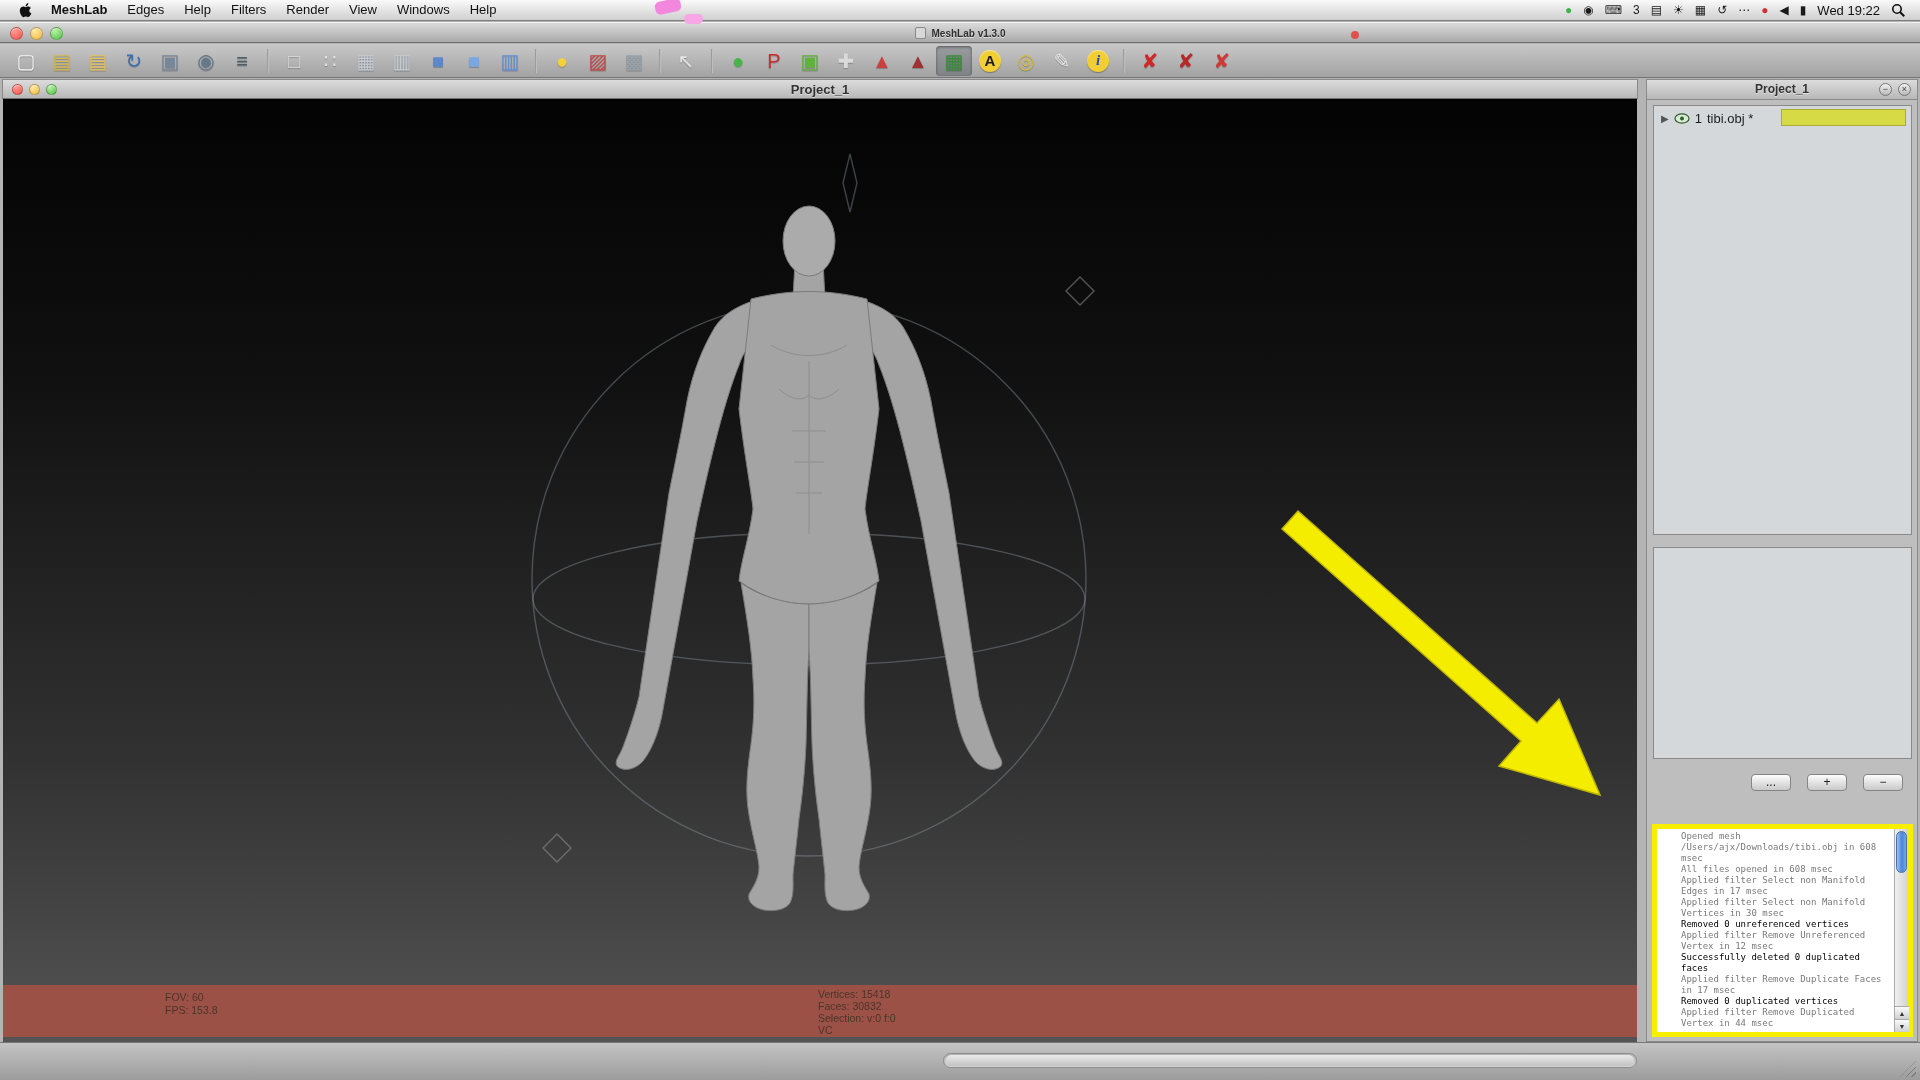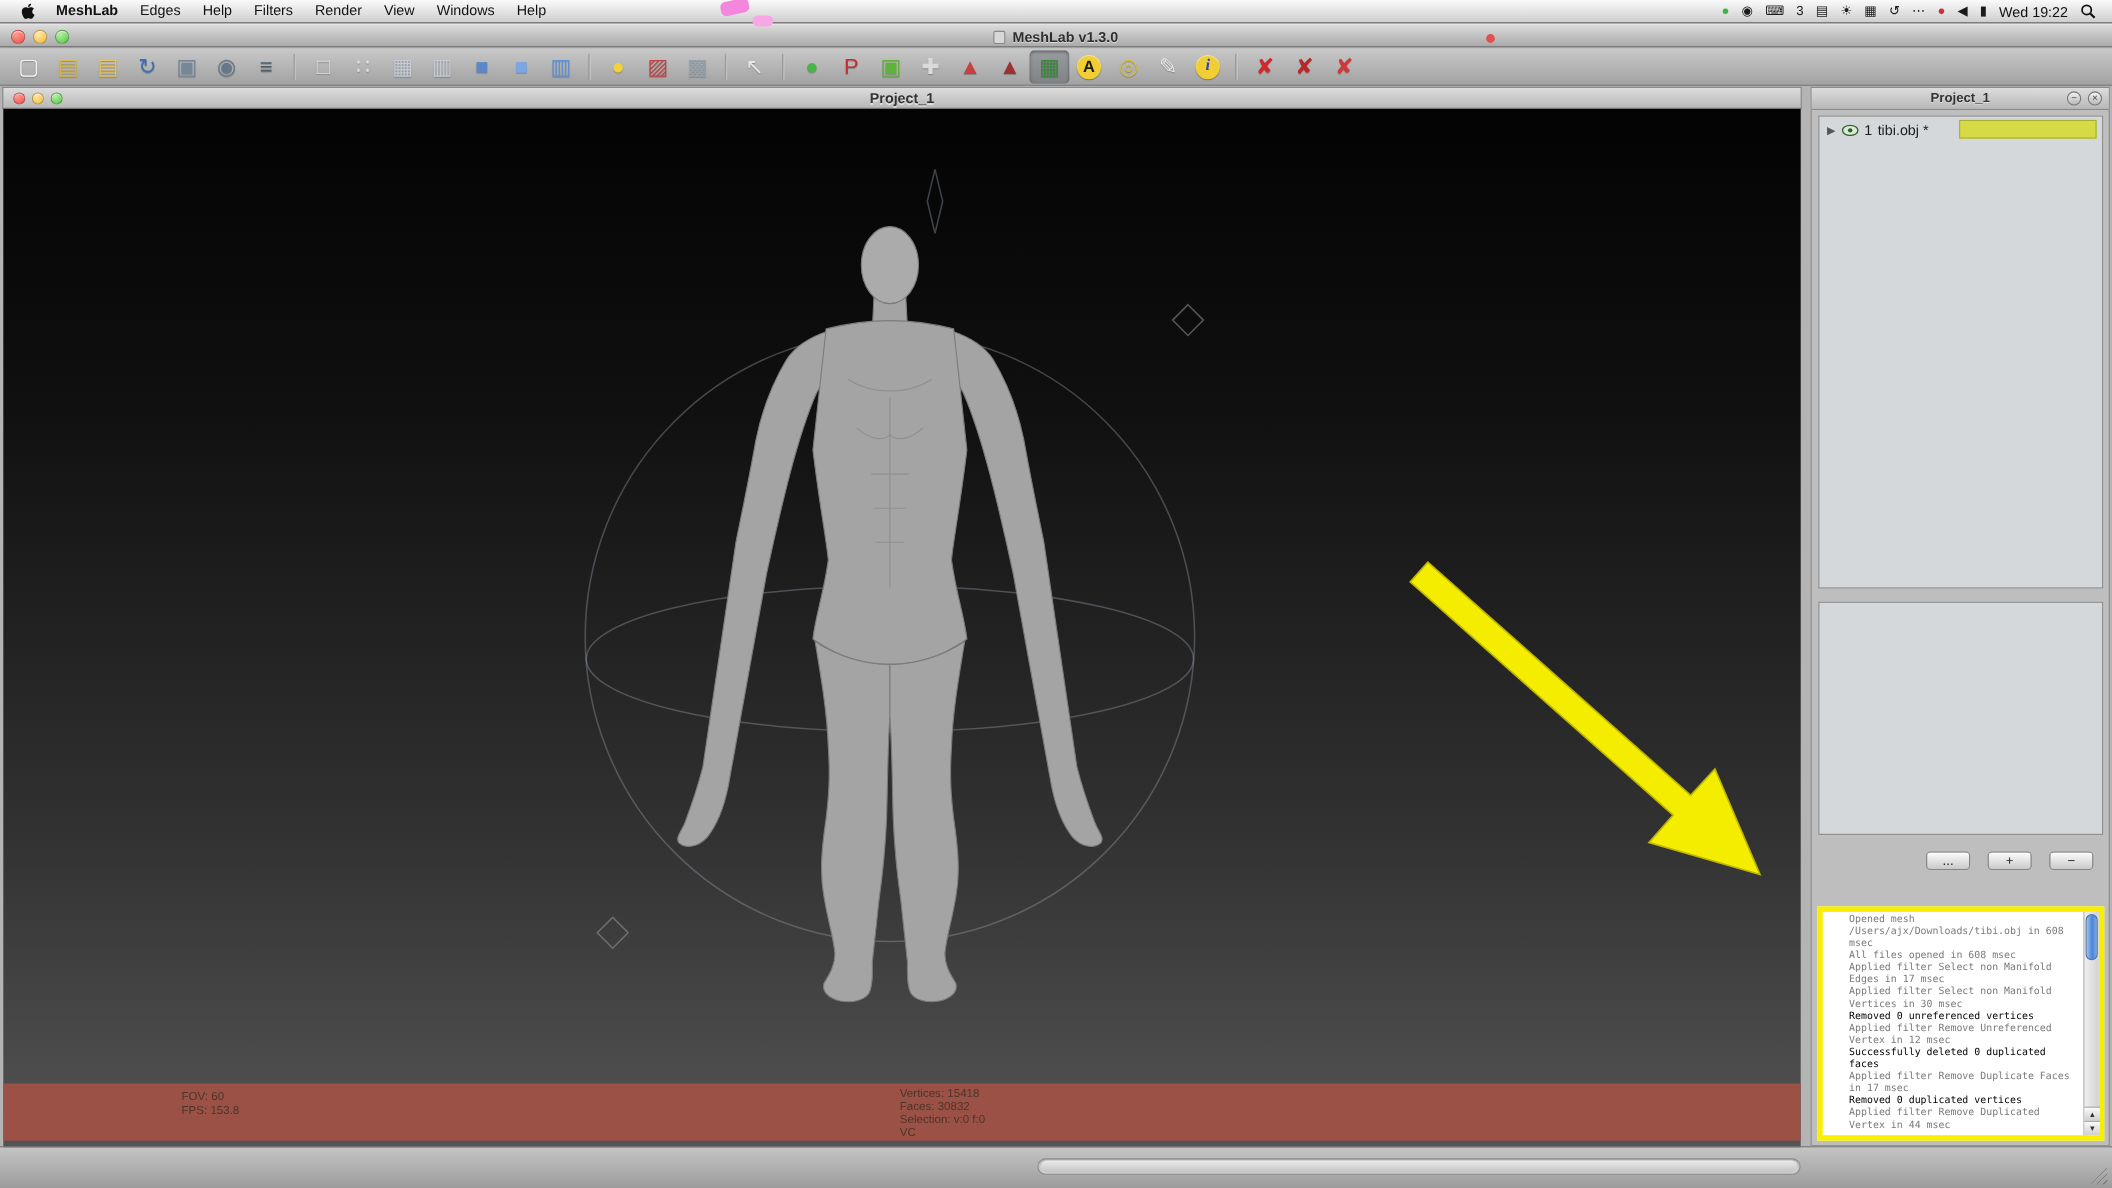--- a/index.html
+++ b/index.html
@@ -22,21 +22,21 @@
   .titlebar { position:absolute; top:22px; left:0; width:1920px; height:21px;
     background:linear-gradient(#dadada,#aaaaaa); border-top:1px solid #f0f0f0;
     border-bottom:1px solid #6e6e6e; z-index:20; }
   .traffic { position:absolute; top:4px; left:10px; display:flex; gap:7px; }
   .tl { width:13px; height:13px; border-radius:50%; border:1px solid rgba(0,0,0,.25);
     box-shadow:inset 0 1px 1px rgba(255,255,255,.6); }
   .tl.red{background:radial-gradient(circle at 35% 30%,#ff9a92,#f05048);}
   .tl.yel{background:radial-gradient(circle at 35% 30%,#ffe9a0,#f0b83c);}
   .tl.grn{background:radial-gradient(circle at 35% 30%,#b8f0a8,#4cc43c);}
   .win-title { position:absolute; top:0; left:0; width:100%; text-align:center;
-    font-size:13px; font-weight:bold; color:#2e2e2e; line-height:21px;
+    font-size:10px; font-weight:bold; color:#2e2e2e; line-height:21px;
     text-shadow:0 1px 0 rgba(255,255,255,.55); }
   .proxy-icon { display:inline-block; width:11px; height:12px; background:#d8d8d8;
     border:1px solid #888; border-radius:2px; vertical-align:-2px; margin-right:6px; }
 
   
   .toolbar { position:absolute; top:44px; left:0; width:1920px; height:34px;
     background:linear-gradient(#c8c8c8,#a2a2a2); border-bottom:1px solid #757575;
     display:flex; align-items:center; padding:0 8px; z-index:20; }
   .tbi { width:36px; height:30px; display:flex; align-items:center; justify-content:center; cursor:default; }
   .tbi .glyph { font-size:20px; line-height:1; text-shadow:0 1px 1px rgba(0,0,0,.25); }

